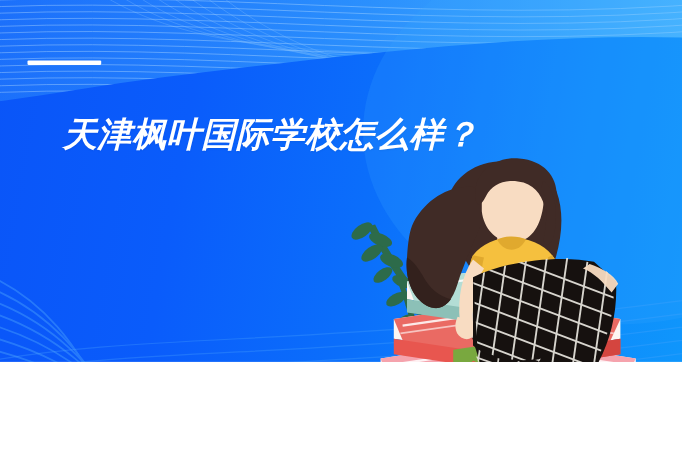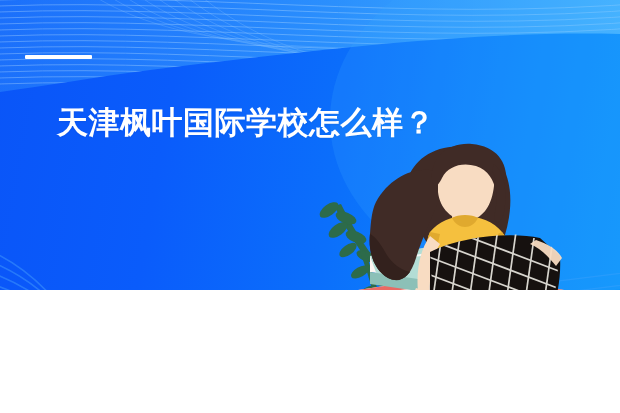--- a/index.html
+++ b/index.html
@@ -3,24 +3,25 @@
 <meta charset="utf-8">
 <style>
   html, body {
     margin: 0;
     padding: 0;
     background: #ffffff;
   }
   #banner {
     position: relative;
     width: 620px;
-    height: 290px;
+    height: 329px;
     overflow: hidden;
     font-family: "Liberation Sans", "DejaVu Sans", sans-serif;
     background: linear-gradient(100deg, #0a55f8 0%, #0a5cfb 28%, #0b6ffb 55%, #0d86fb 78%, #0f96fc 100%);
+    font-style: italic;
   }
   
   .bg-layer {
     position: absolute;
     inset: 0;
     pointer-events: none;
   }
   .bg-svg {
     position: absolute;
     top: 0;

